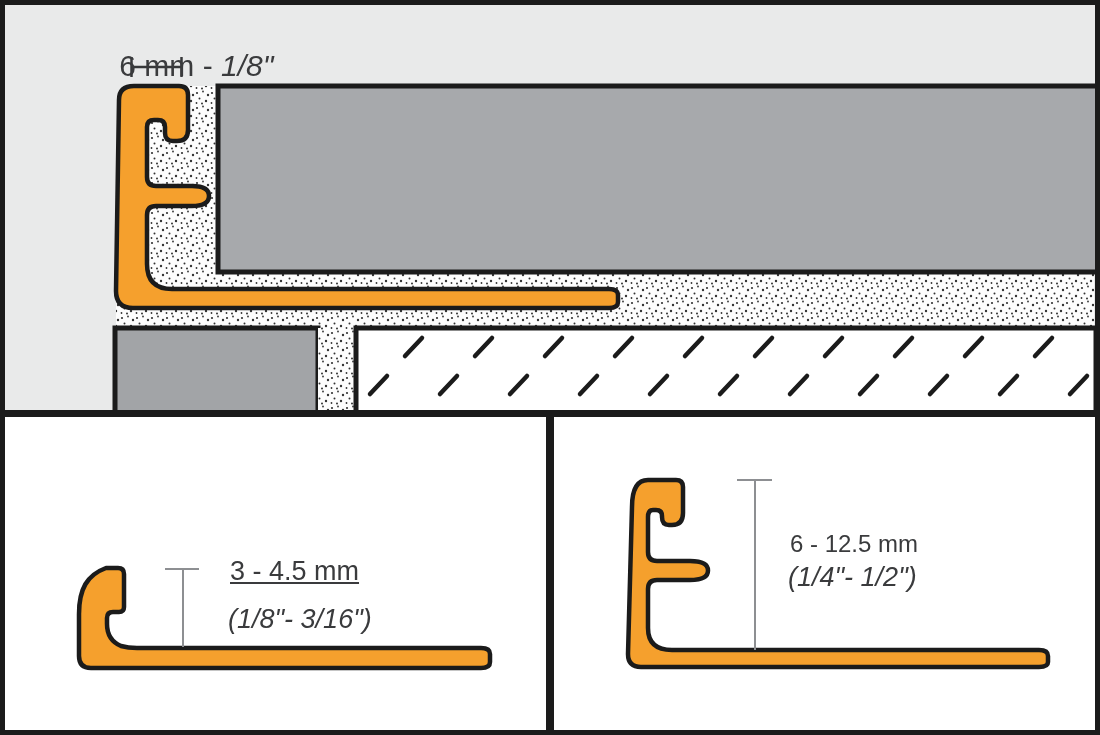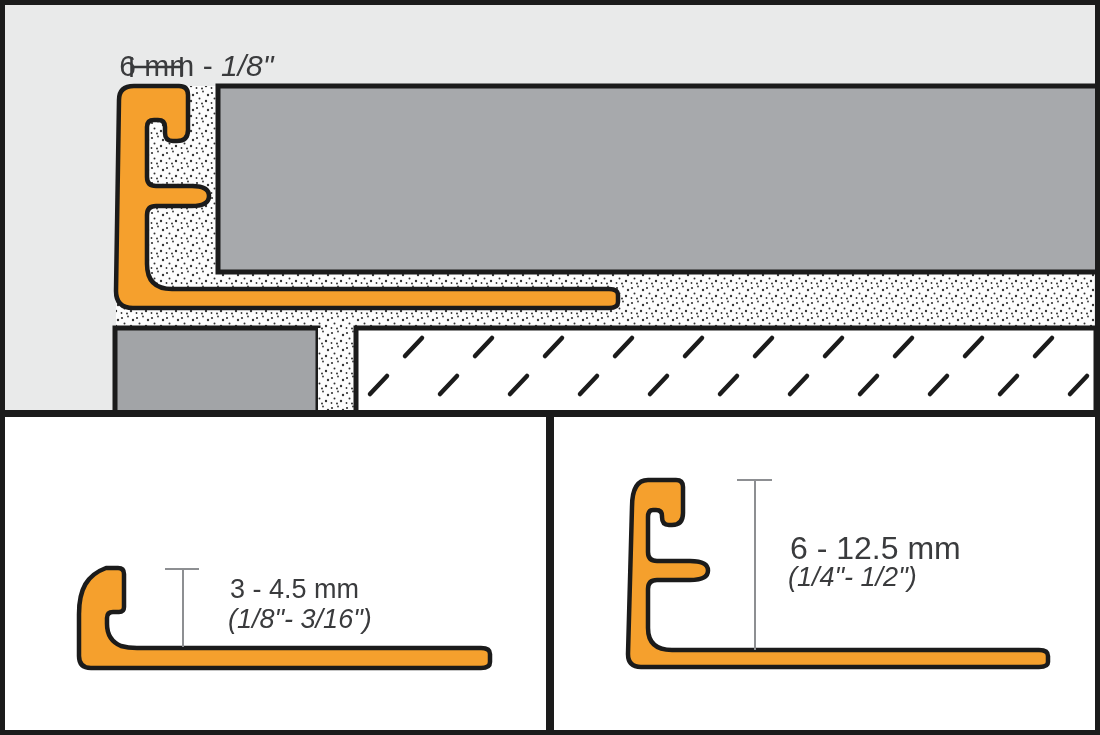--- a/index.html
+++ b/index.html
@@ -77,34 +77,34 @@
 
 <div class="panel panel-bl">
   <svg width="550" height="318" viewBox="0 0 550 318">
     <path d="M 106,151 L 118,151 Q 124,151 124,157 L 124,190 Q 124,195 119,195 L 113,195
          Q 107,195 107,201 L 107,207 Q 107,223 121,229 Q 128,231 137,231 L 481,231
          Q 490,231 490,237 L 490,245 Q 490,251 481,251 L 91,251 Q 79,251 79,239
          L 79,197 C 79,172 87,158 106,151 Z" fill="#F5A02D" stroke="#1B1B1B" stroke-width="4.5" stroke-linejoin="round"></path>
     <line x1="183" y1="152" x2="183" y2="230" stroke="#8D8F92" stroke-width="2"></line>
     <line x1="165" y1="152" x2="199" y2="152" stroke="#8D8F92" stroke-width="2"></line>
   </svg>
-  <div class="label" style="left:230px;top:159px;font-size:27px;">3 - 4.5 mm</div>
+  <div class="label" style="left:230px;top:141px;font-size:27px;text-decoration:underline;">3 - 4.5 mm</div>
   <div class="label it" style="left:228px;top:189px;font-size:27px;">(1/8"- 3/16")</div>
 </div>
 
 <div class="panel panel-br">
   <svg width="550" height="318" viewBox="0 0 550 318">
     <path d="M 98,63 L 126,63 Q 133,63 133,70 L 133,96 Q 133,108 122,108 L 119,108
          Q 112,108 112,100 L 112,99 Q 112,93 106,93 L 103,93 Q 98,93 98,100
          L 98,135 Q 98,144 107,144 L 140,144 Q 158,144 158,153.5 Q 158,163 140,163
          L 107,163 Q 98,163 98,172 L 98,211 Q 98,233 122,233 L 489,233
          Q 498,233 498,239 L 498,245 Q 498,250 489,250 L 91,250 Q 78,250 78,237
          L 82,90 Q 82,63 98,63 Z" fill="#F5A02D" stroke="#1B1B1B" stroke-width="4.5" stroke-linejoin="round"></path>
     <line x1="205" y1="63" x2="205" y2="233" stroke="#8D8F92" stroke-width="2"></line>
     <line x1="187" y1="63" x2="222" y2="63" stroke="#8D8F92" stroke-width="2"></line>
   </svg>
-  <div class="label" style="left:240px;top:115px;font-size:32px;">6 - 12.5 mm</div>
+  <div class="label" style="left:240px;top:115px;font-size:24px;">6 - 12.5 mm</div>
   <div class="label it" style="left:238px;top:147px;font-size:27px;">(1/4"- 1/2")</div>
 </div>
 
 <div class="divider-h"></div>
 <div class="divider-v"></div>
 <div class="frame"></div>
 
 </body></html>

